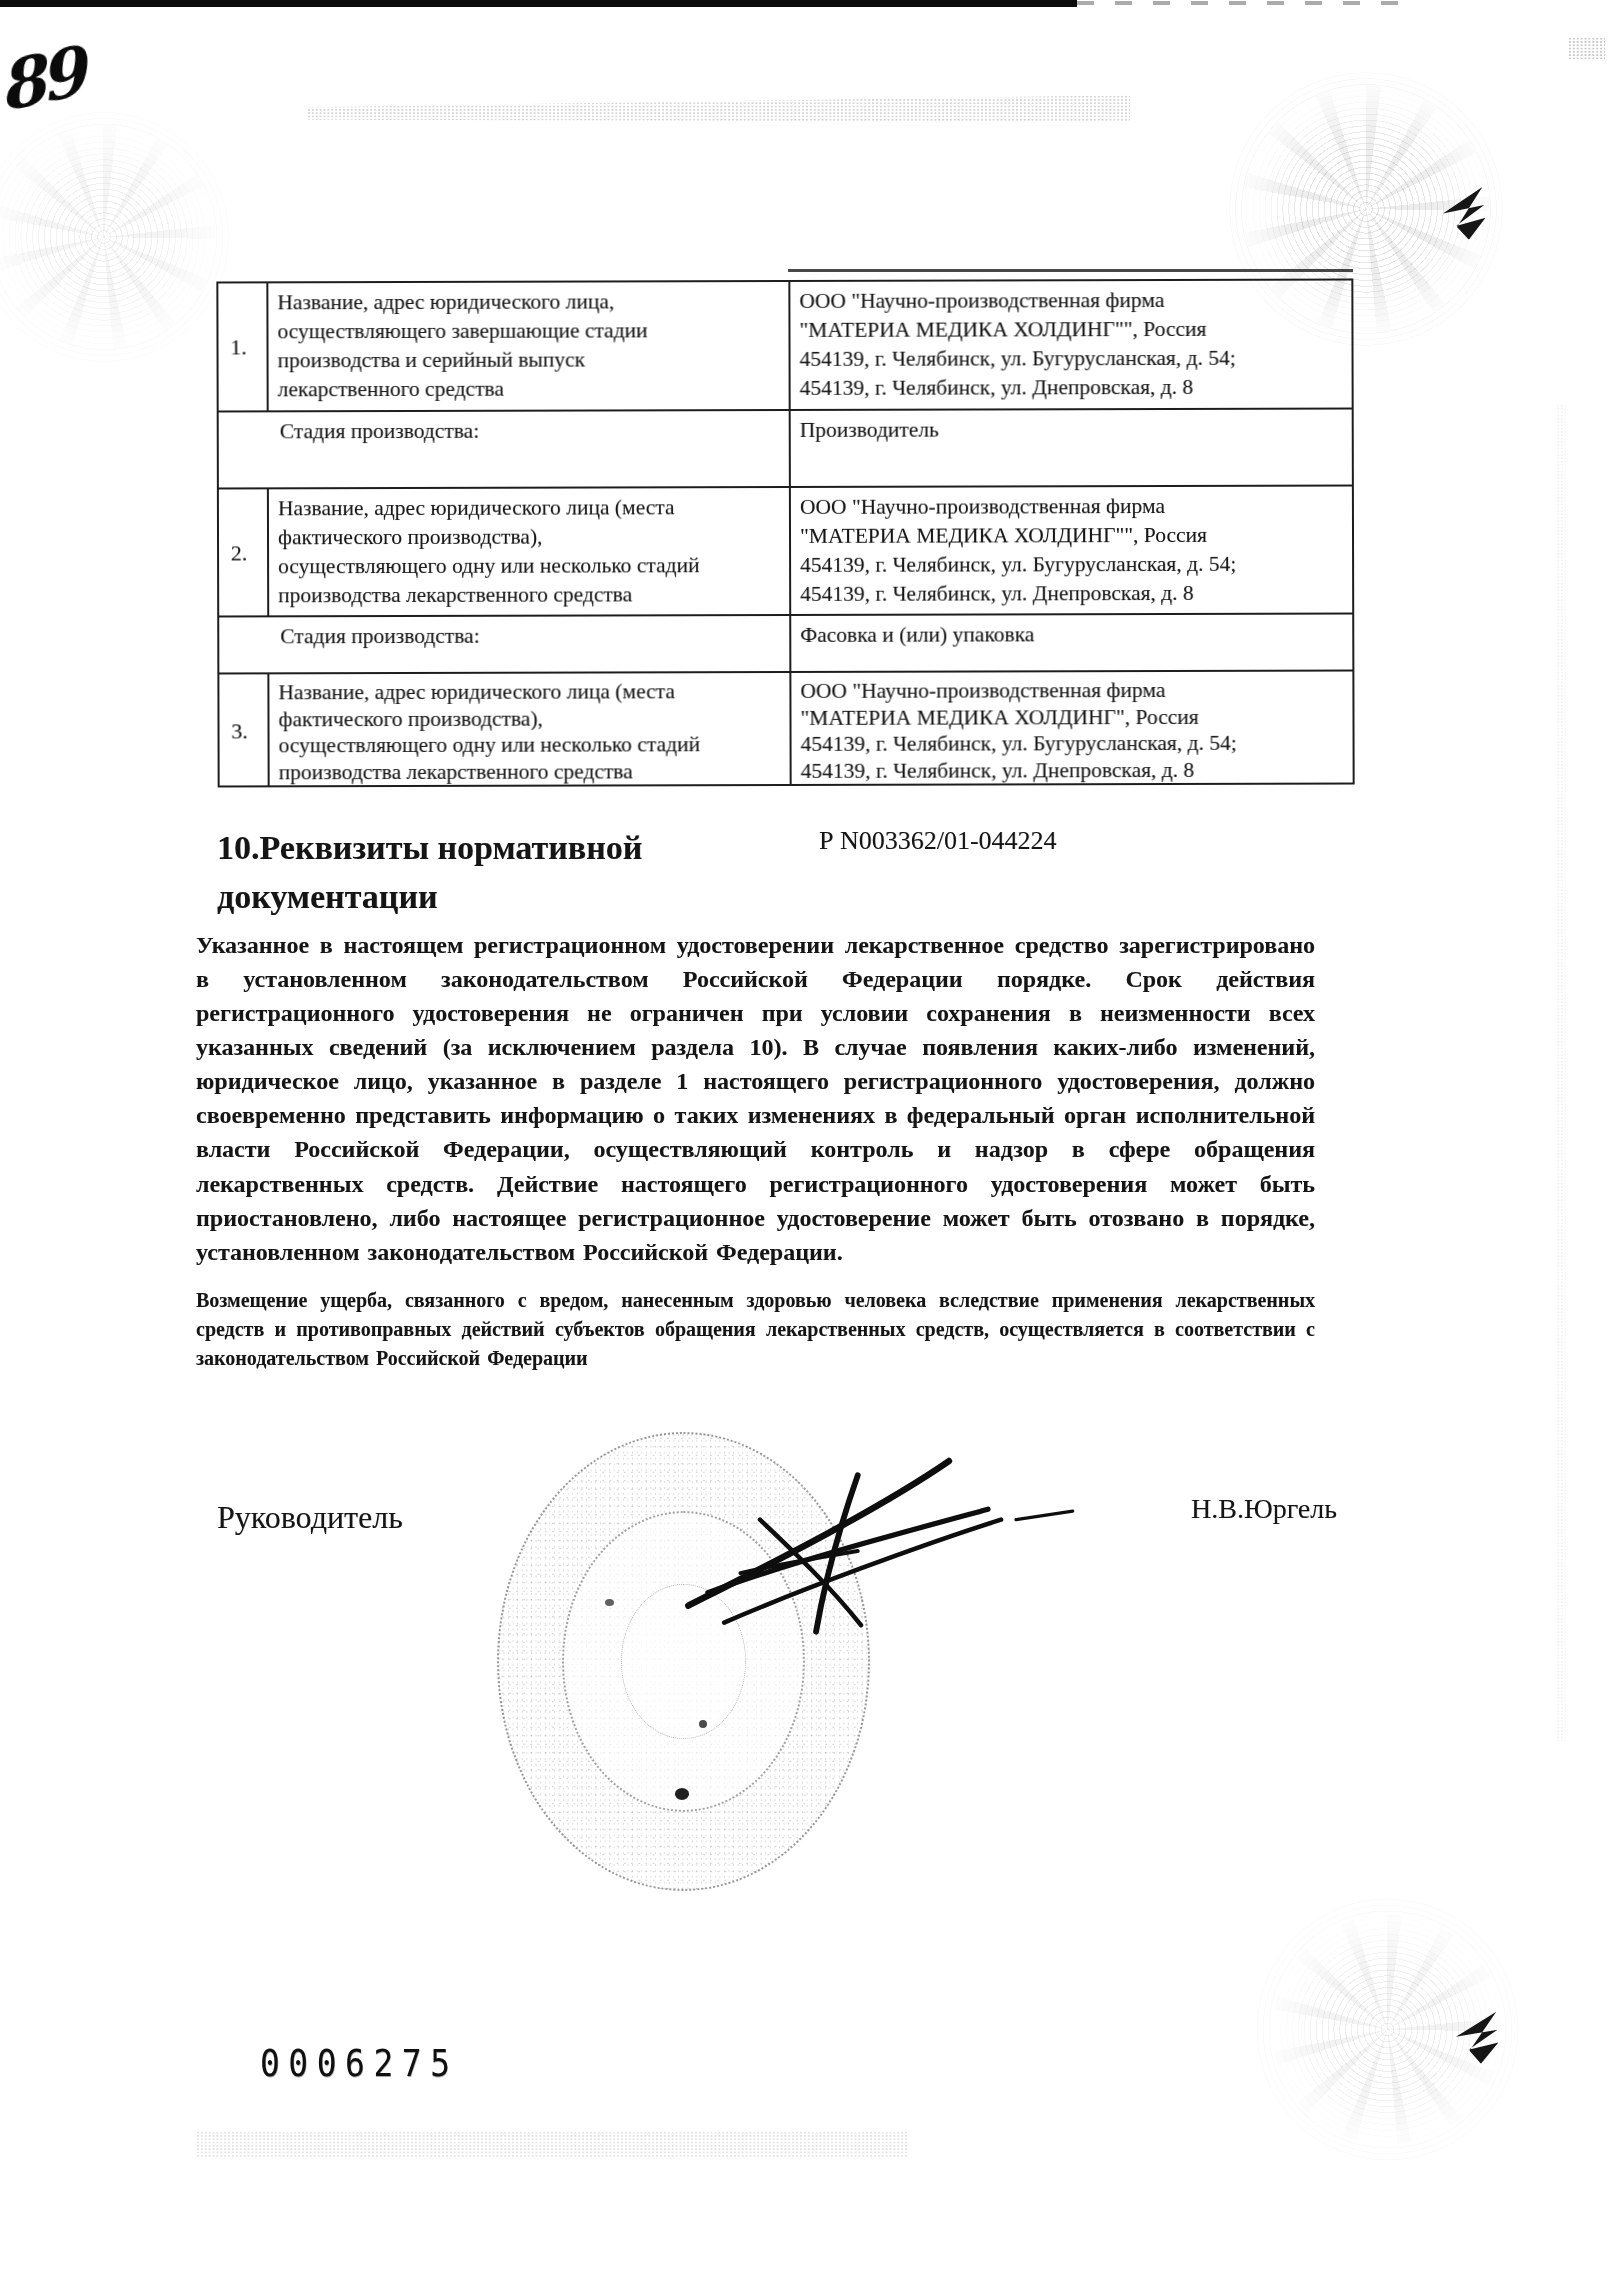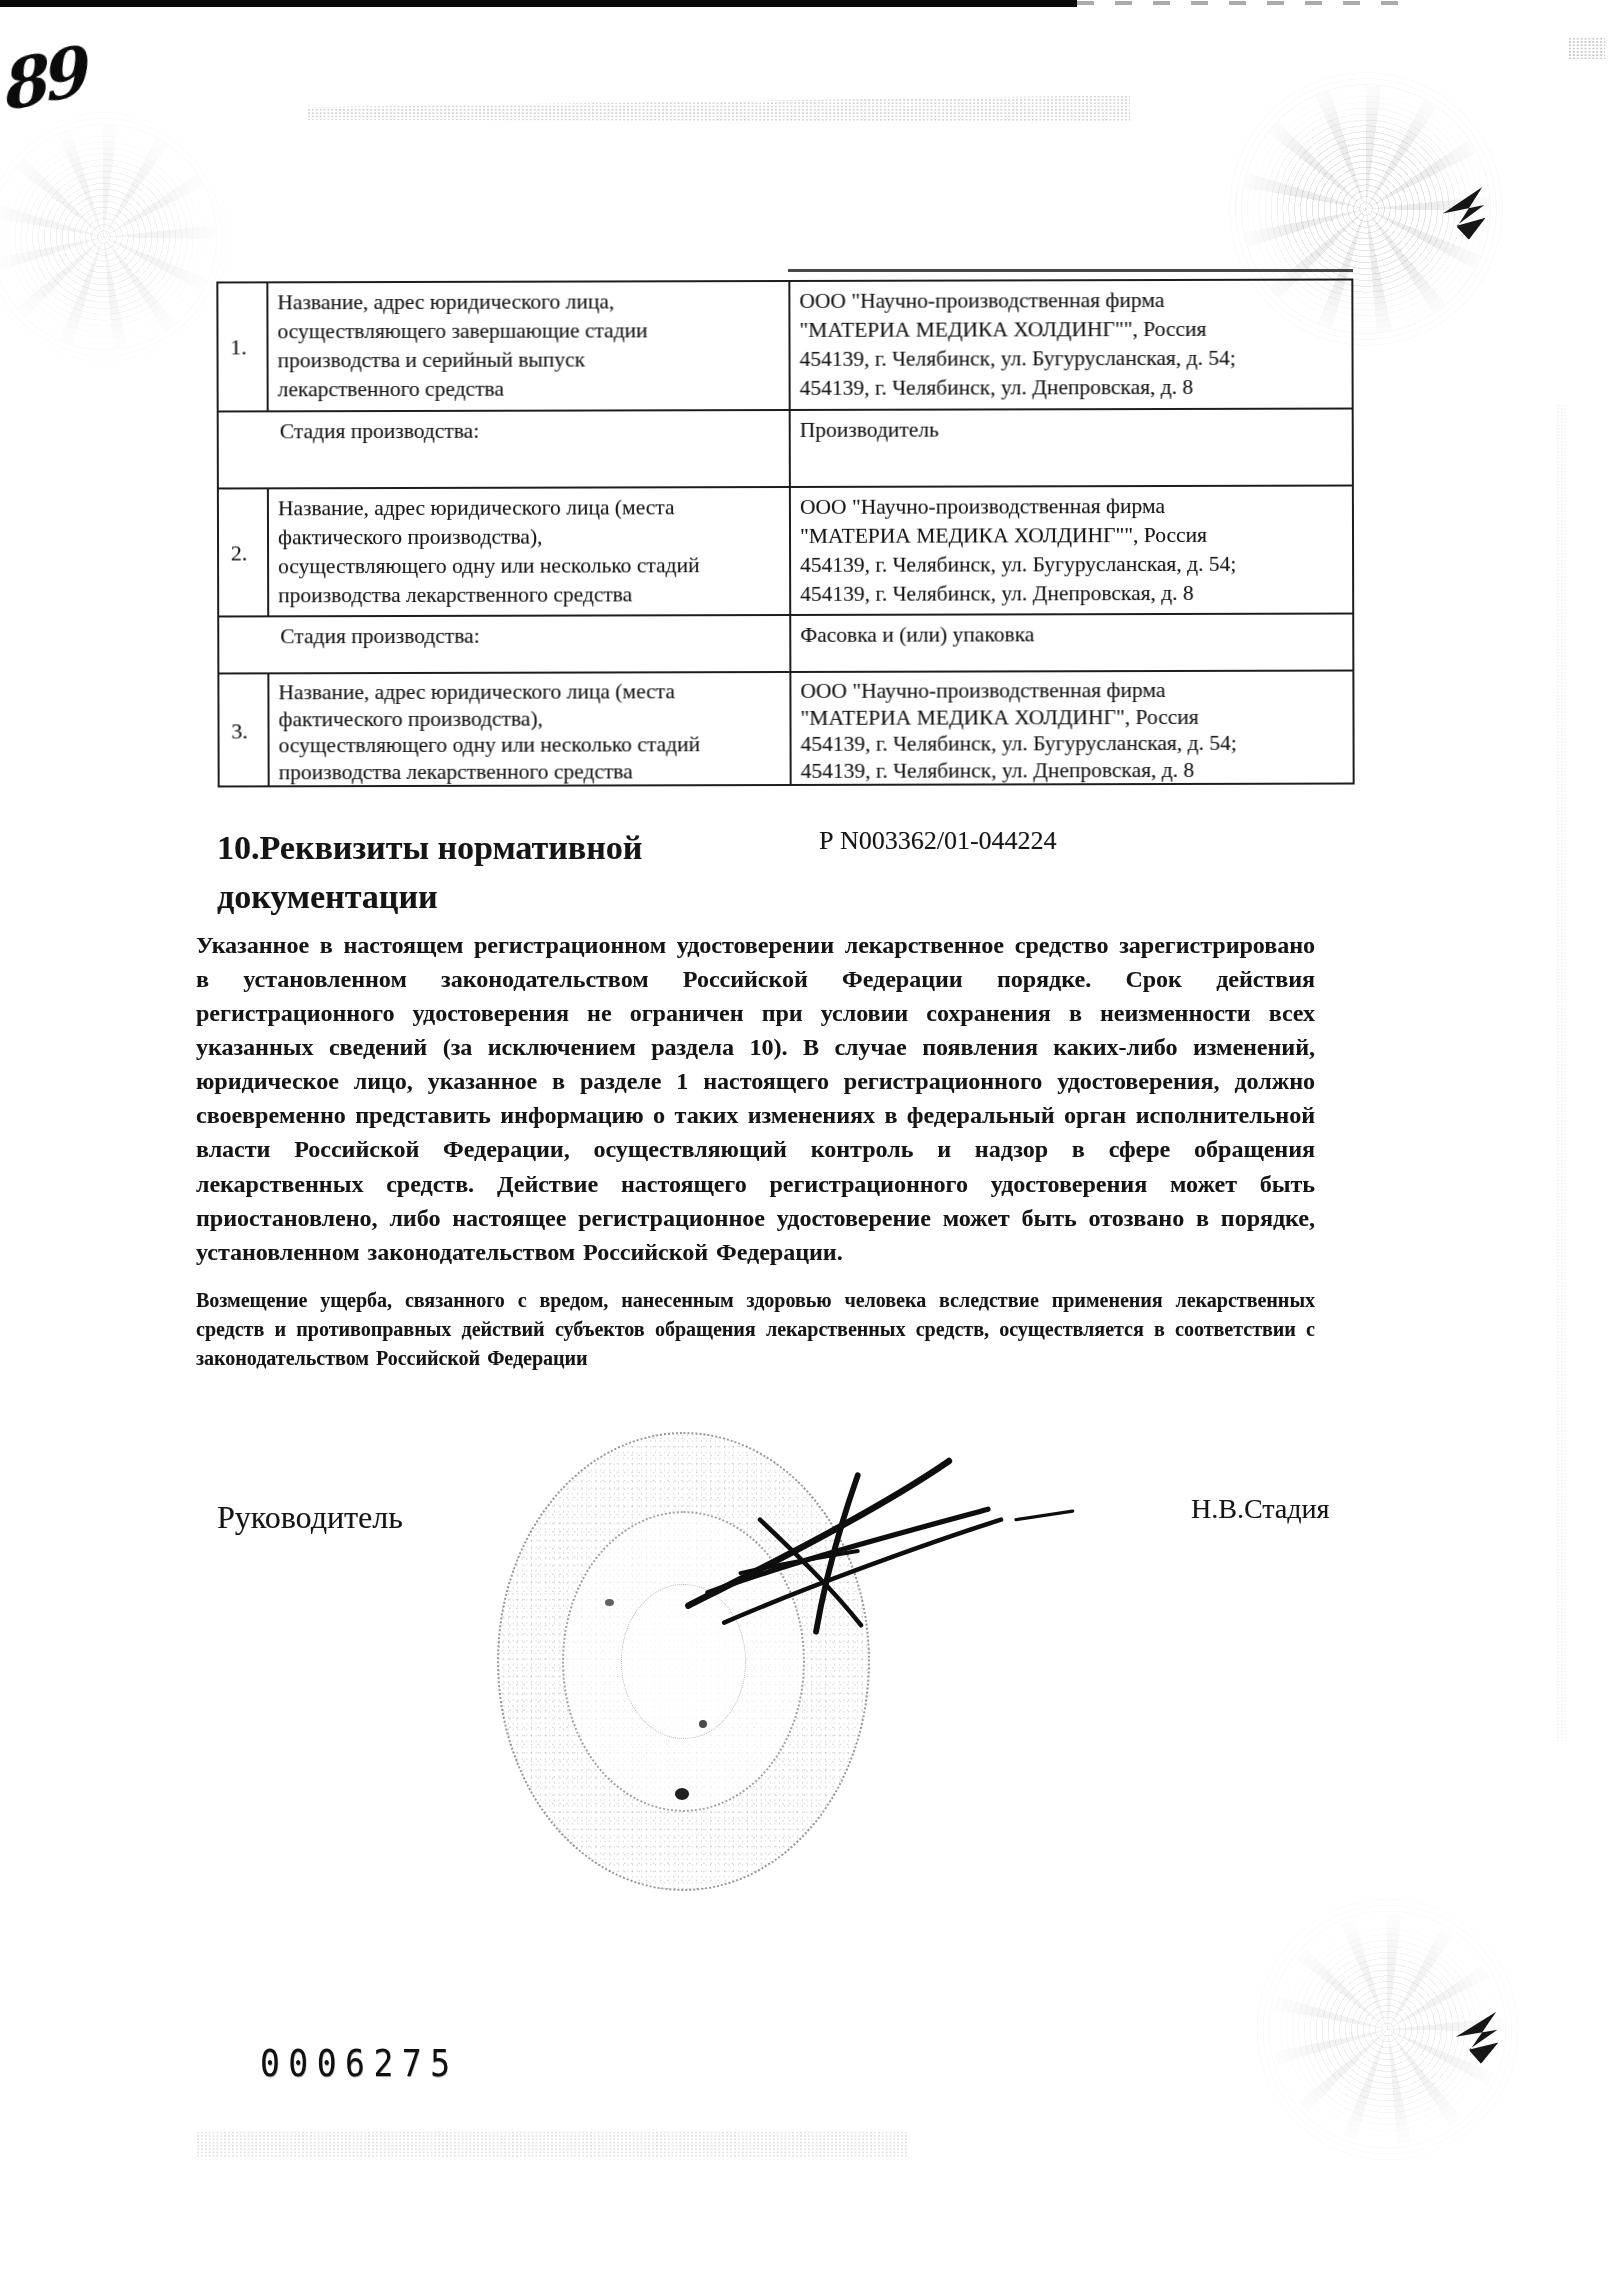--- a/index.html
+++ b/index.html
@@ -181,21 +181,21 @@
   </div>
 
   <div class="sec10-title pre scan">10.Реквизиты нормативной
 документации</div>
   <div class="sec10-num scan">Р N003362/01-044224</div>
 
   <div class="para validity scan">Указанное в настоящем регистрационном удостоверении лекарственное средство зарегистрировано в установленном законодательством Российской Федерации порядке. Срок действия регистрационного удостоверения не ограничен при условии сохранения в неизменности всех указанных сведений (за исключением раздела 10). В случае появления каких-либо изменений, юридическое лицо, указанное в разделе 1 настоящего регистрационного удостоверения, должно своевременно представить информацию о таких изменениях в федеральный орган исполнительной власти Российской Федерации, осуществляющий контроль и надзор в сфере обращения лекарственных средств. Действие настоящего регистрационного удостоверения может быть приостановлено, либо настоящее регистрационное удостоверение может быть отозвано в порядке, установленном законодательством Российской Федерации.</div>
   <div class="para liability scan">Возмещение ущерба, связанного с вредом, нанесенным здоровью человека вследствие применения лекарственных средств и противоправных действий субъектов обращения лекарственных средств, осуществляется в соответствии с законодательством Российской Федерации</div>
 
   <div class="sig-title scan">Руководитель</div>
-  <div class="sig-name scan">Н.В.Стадия</div>
+  <div class="sig-name scan">Н.В.Юргель</div>
 
   <div class="stamp">
     <div class="stamp-core"></div>
     <div class="stamp-core2"></div>
   </div>
   <div class="speck s1"></div>
   <div class="speck s2"></div>
   <div class="speck s3"></div>
 
   <svg class="sig-svg" width="430" height="228" viewBox="0 0 660 350">

